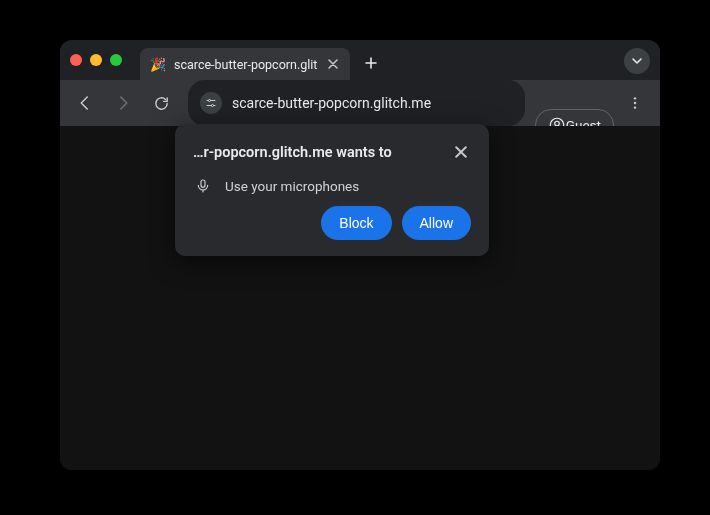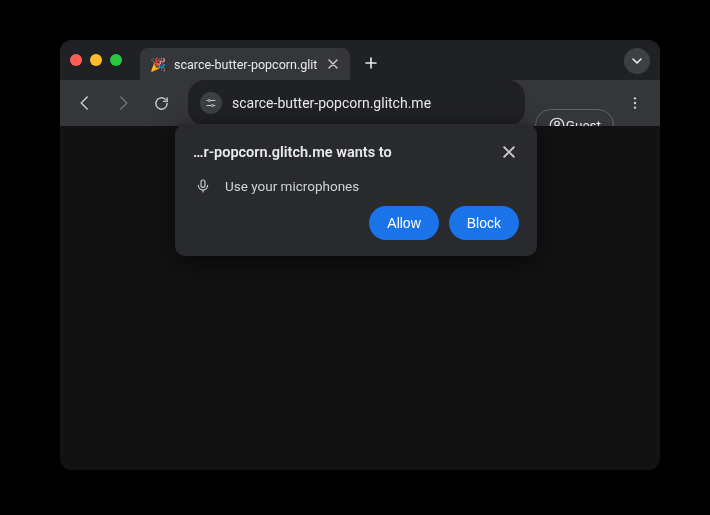--- a/index.html
+++ b/index.html
@@ -95,21 +95,21 @@
   .menu3 {
     width: 34px; height: 34px; border-radius:50%;
     display:flex; align-items:center; justify-content:center;
     color:#c9cccf; cursor:pointer;
   }
   .content { flex:1; background: #121212; position: relative; }
   .perm-popup {
     position: absolute;
     left: 115px; top: 0;
     transform: translateY(-2px);
-    width: 362px;
+    width: 314px;
     background: #292a2d;
     border-radius: 10px;
     box-shadow: 0 6px 24px rgba(0,0,0,0.6);
     padding: 18px 18px 16px 18px;
     color: #e8eaed;
   }
   .perm-head {
     display:flex; align-items:center; justify-content:space-between;
     margin-bottom: 16px;
   }
@@ -214,19 +214,19 @@
         <span>
           <svg width="16" height="16" viewBox="0 0 24 24" fill="none" stroke="#c9cccf" stroke-width="1.8" stroke-linecap="round" stroke-linejoin="round">
               <rect x="9" y="3" width="6" height="11" rx="3"></rect>
               <path d="M5 11 a7 7 0 0 0 14 0"></path>
               <path d="M12 18 V21"></path>
             </svg>
         </span>
         <span>Use your microphones</span>
       </div>
       <div class="perm-actions">
+        <button class="pill">Block</button>
         <button class="pill">Allow</button>
-        <button class="pill">Block</button>
       </div>
     </div>
   </div>
 
 </div>
 
 </body></html>

